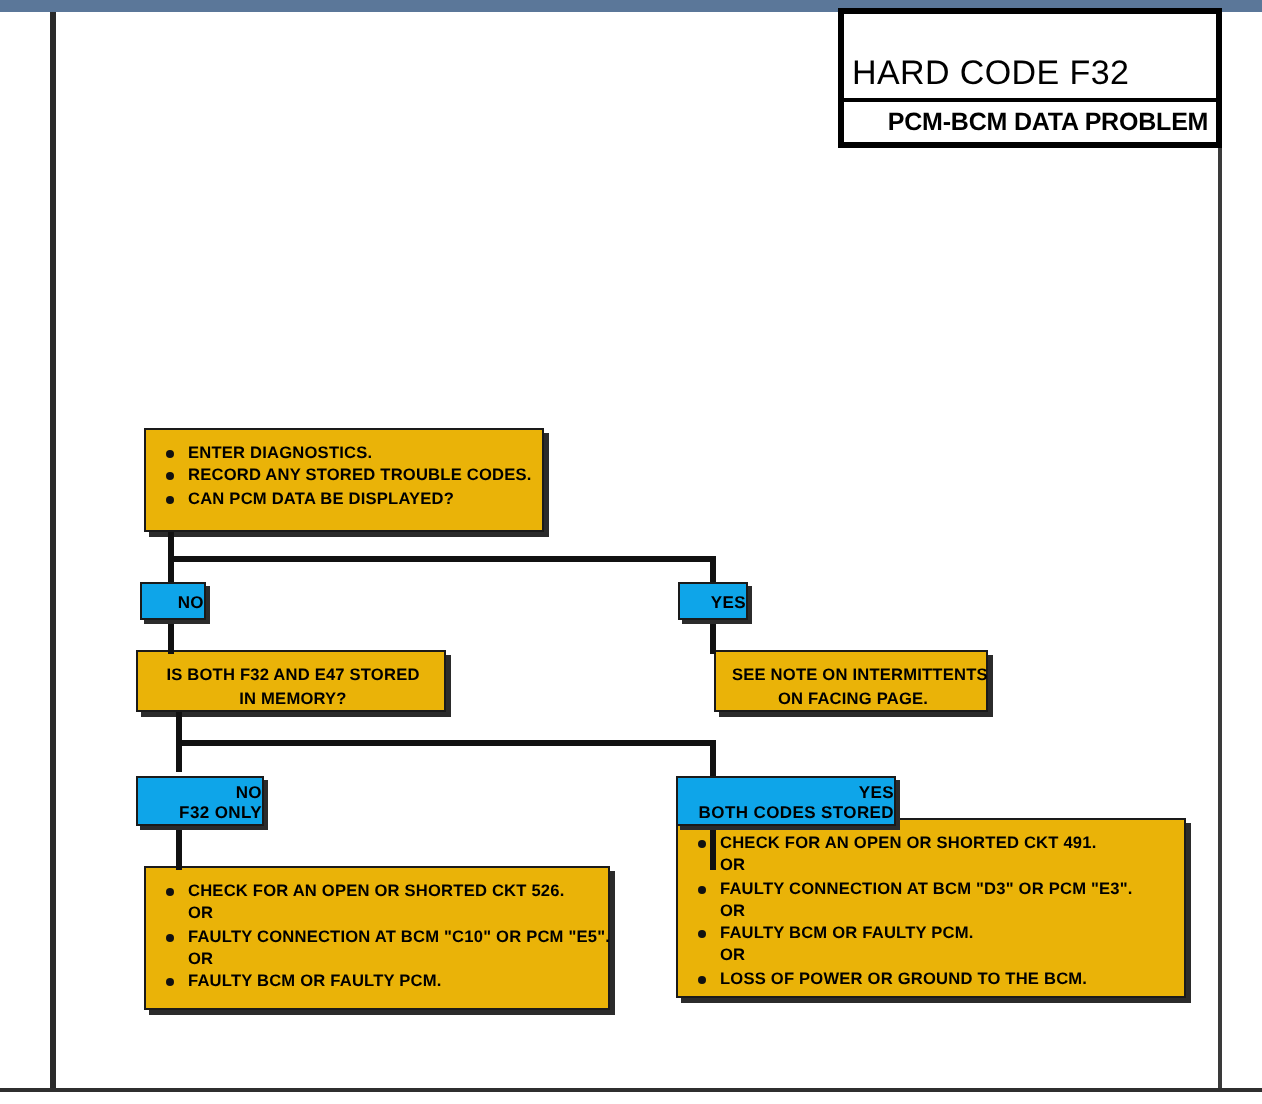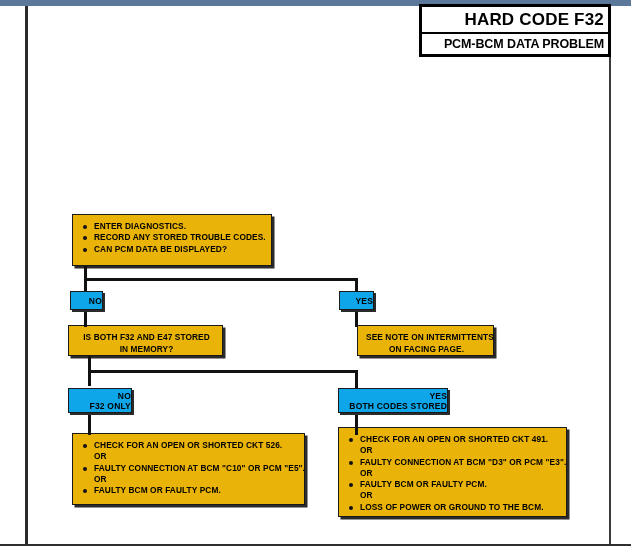--- a/index.html
+++ b/index.html
@@ -51,26 +51,27 @@
   
   #title-block {
     position: absolute;
     left: 419px; top: 4px;
     width: 192px;
     border: 3px solid #000;
     background: #ffffff;
     box-sizing: border-box;
   }
   #title-main {
-    text-align: right;
+    text-align: left;
     font-size: 17px;
-    font-weight: bold;
+    font-weight: normal;
     letter-spacing: 0.2px;
     padding: 3px 4px 2px 4px;
     white-space: nowrap;
+    margin-top: 17px;
   }
   #title-divider {
     height: 2px;
     background: #000;
   }
   #title-sub {
     text-align: center;
     font-size: 12.5px;
     font-weight: bold;
     letter-spacing: -0.1px;
@@ -218,21 +219,21 @@
 <div class="fbox" style="left:72px; top:433px; width:233px; height:72px;">
   <ul class="blist">
     <li>CHECK FOR AN OPEN OR SHORTED CKT 526.</li>
     <li class="or-line">OR</li>
     <li>FAULTY CONNECTION AT BCM "C10" OR PCM "E5".</li>
     <li class="or-line">OR</li>
     <li>FAULTY BCM OR FAULTY PCM.</li>
   </ul>
 </div>
 
-<div class="fbox" style="left:338px; top:427px; width:229px; height:90px;">
+<div class="fbox" style="left:338px; top:409px; width:255px; height:90px;">
   <ul class="blist">
     <li>CHECK FOR AN OPEN OR SHORTED CKT 491.</li>
     <li class="or-line">OR</li>
     <li>FAULTY CONNECTION AT BCM "D3" OR PCM "E3".</li>
     <li class="or-line">OR</li>
     <li>FAULTY BCM OR FAULTY PCM.</li>
     <li class="or-line">OR</li>
     <li>LOSS OF POWER OR GROUND TO THE BCM.</li>
   </ul>
 </div>

